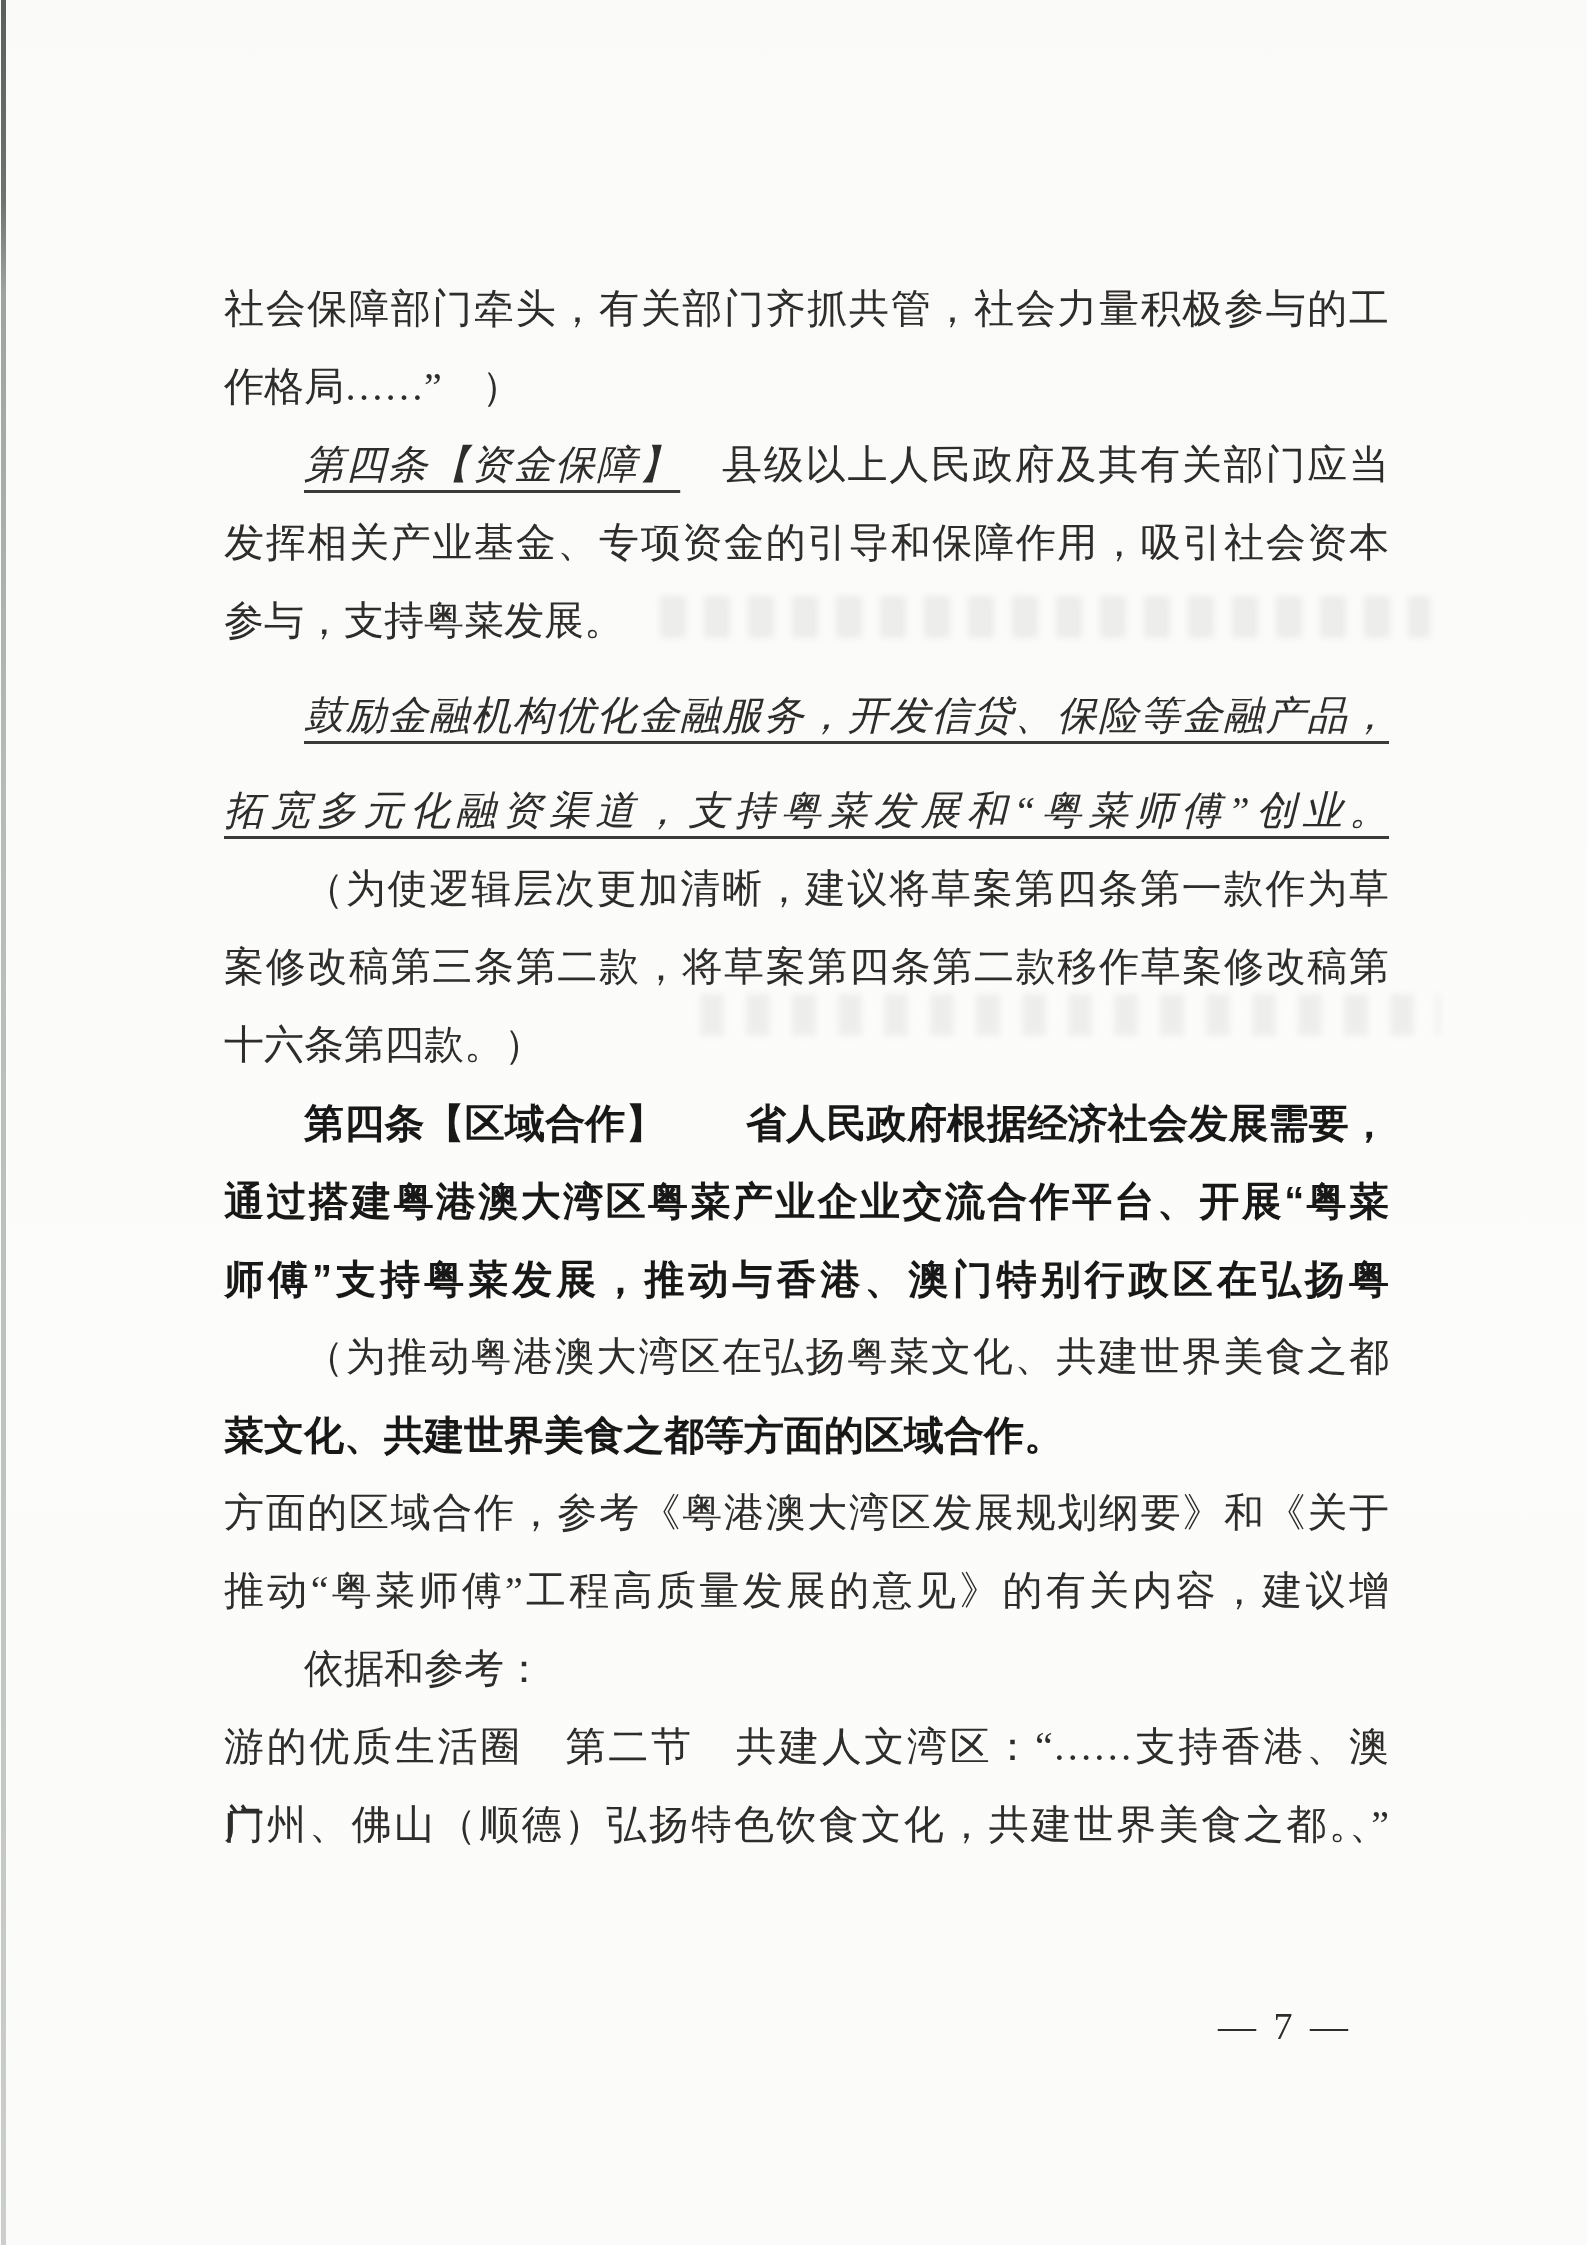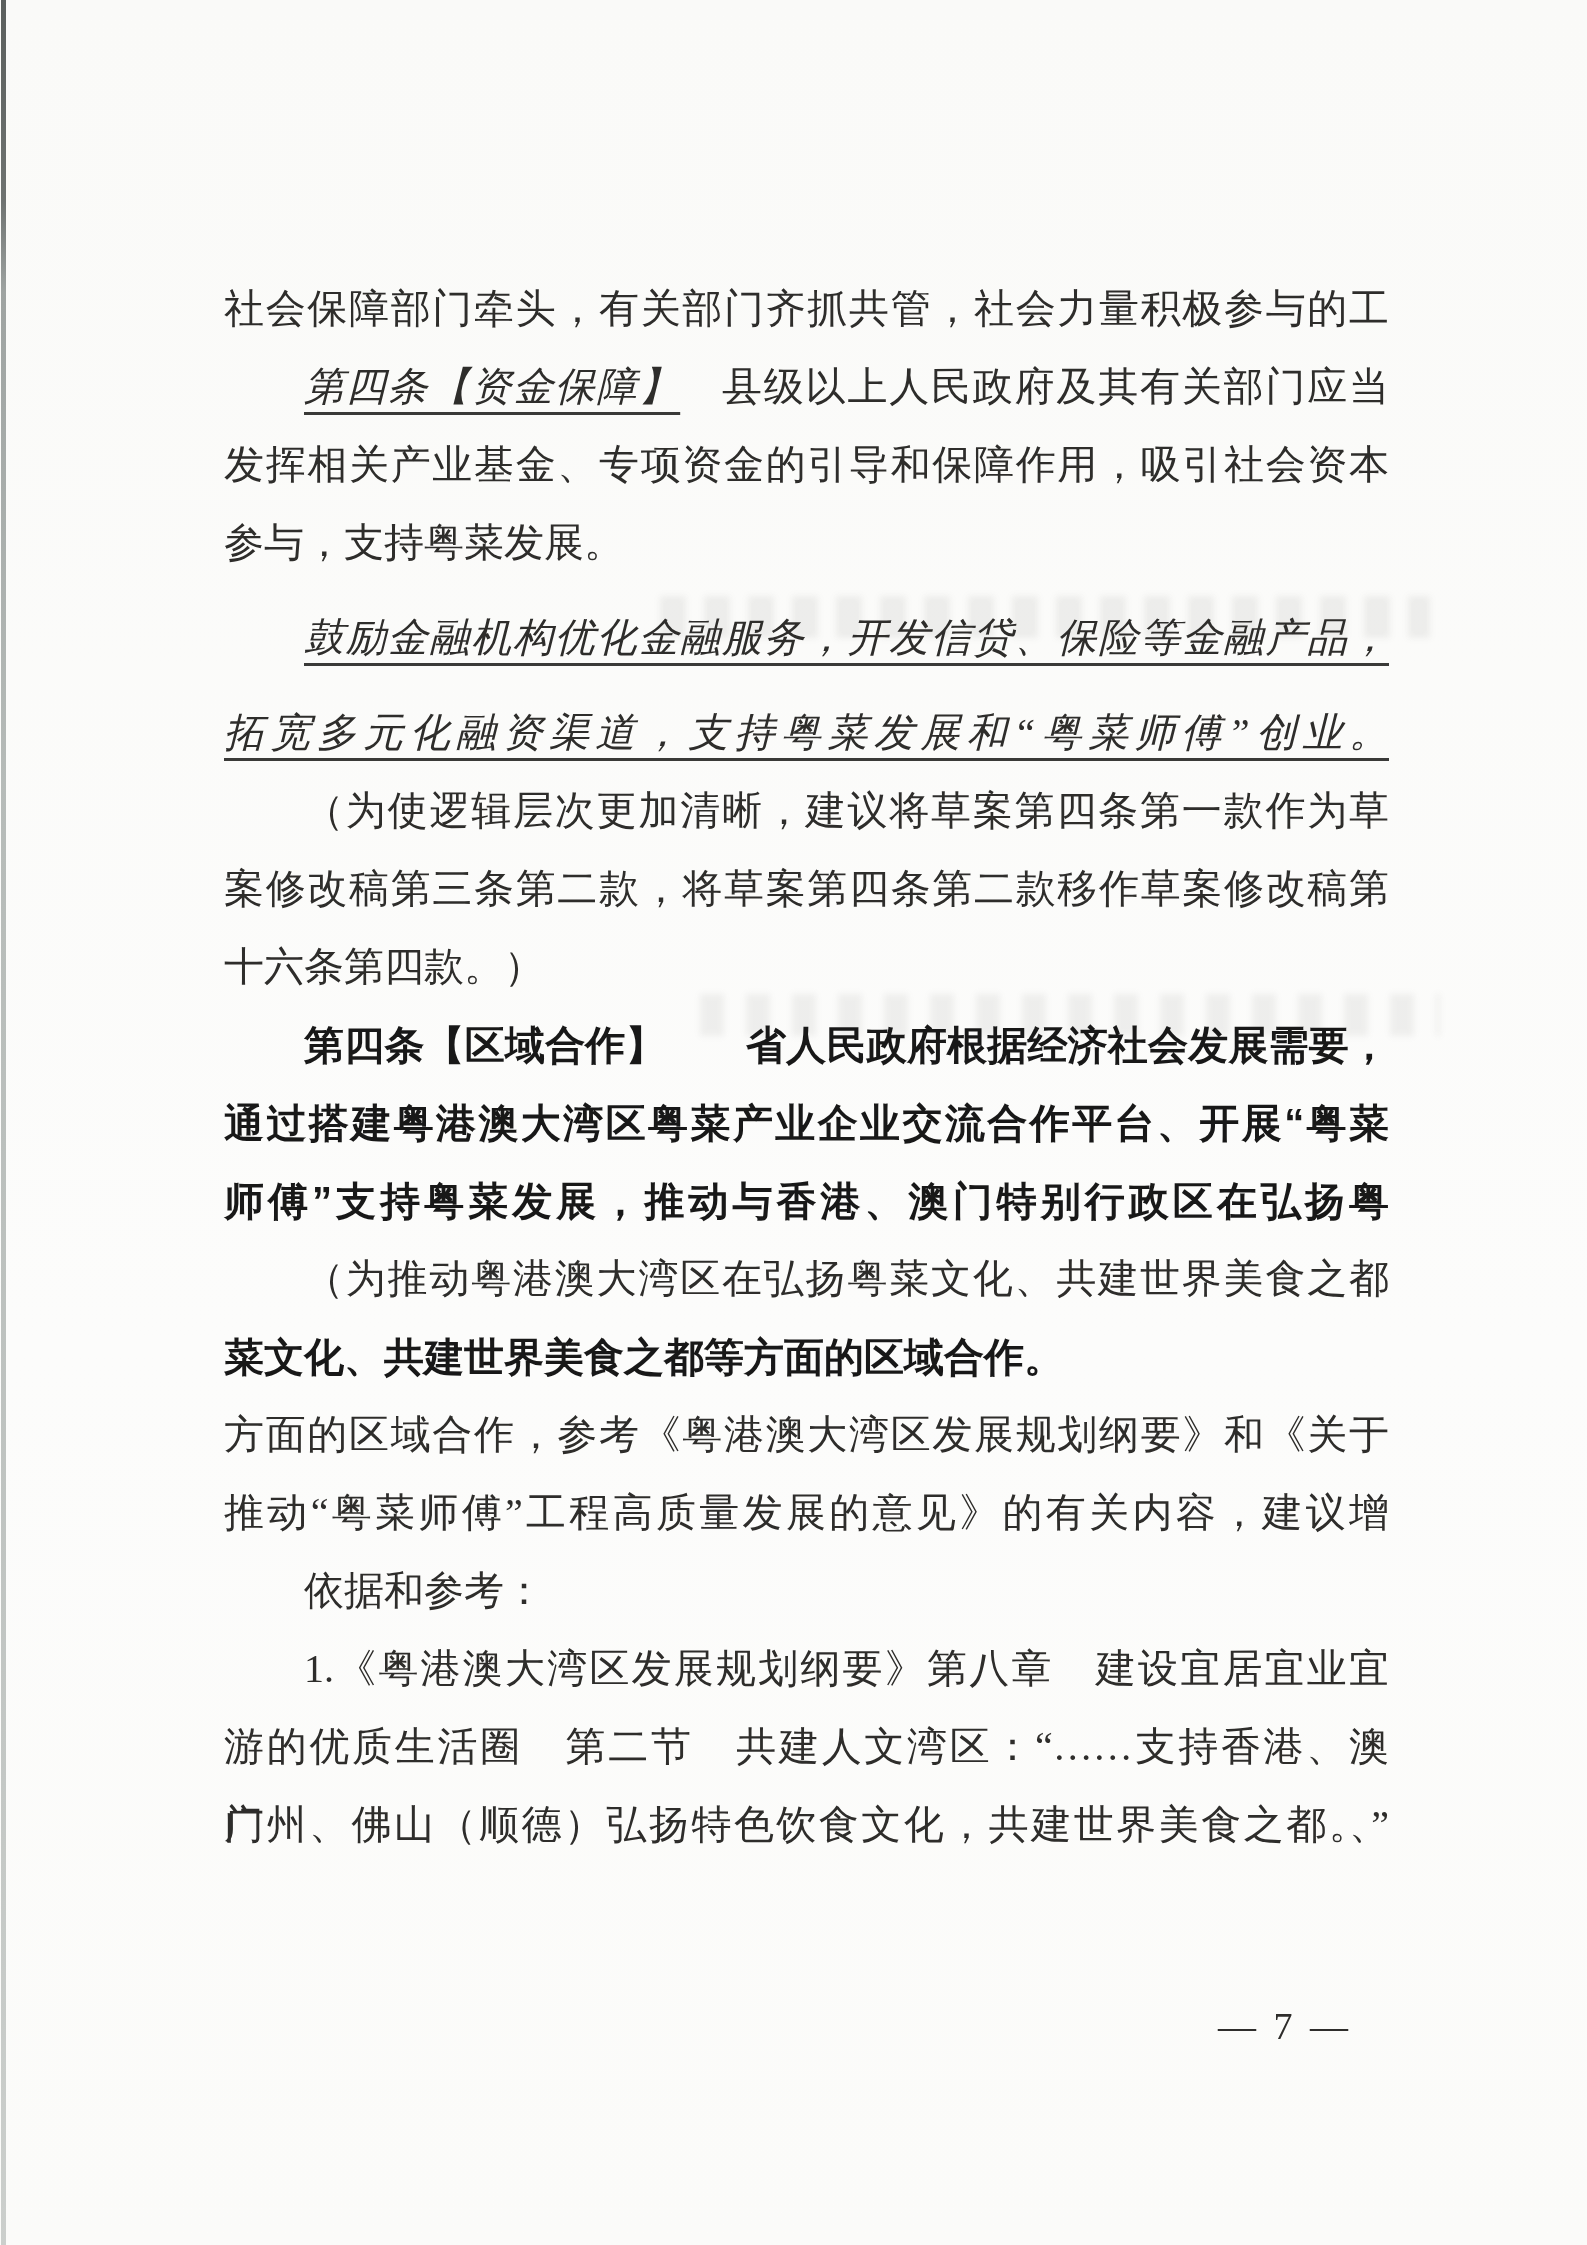--- a/index.html
+++ b/index.html
@@ -46,35 +46,35 @@
 </head>
 <body>
 
 <div class="page">
   <div class="edge-line"></div>
   <div class="smudge s1"></div>
   <div class="smudge s2"></div>
 
   <div class="text-block">
     <div class="line kai stretch">社会保障部门牵头，有关部门齐抓共管，社会力量积极参与的工</div>
+    <div class="line kai">作格局……”　）</div>
     <div class="line kai stretch indent"><span class="fs underline">第四条【资金保障】</span><span>　县级以上人民政府及其有关部门应当</span></div>
     <div class="line kai stretch">发挥相关产业基金、专项资金的引导和保障作用，吸引社会资本</div>
     <div class="line kai">参与，支持粤菜发展。</div>
     <div class="line kai fs underline stretch indent">鼓励金融机构优化金融服务，开发信贷、保险等金融产品，</div>
     <div class="line kai fs underline stretch">拓宽多元化融资渠道，支持粤菜发展和“粤菜师傅”创业。</div>
     <div class="line kai stretch indent">（为使逻辑层次更加清晰，建议将草案第四条第一款作为草</div>
     <div class="line kai stretch">案修改稿第三条第二款，将草案第四条第二款移作草案修改稿第</div>
     <div class="line kai">十六条第四款。）</div>
     <div class="line hei stretch indent">第四条【区域合作】　　省人民政府根据经济社会发展需要，</div>
     <div class="line hei stretch">通过搭建粤港澳大湾区粤菜产业企业交流合作平台、开展“粤菜</div>
     <div class="line hei stretch">师傅”支持粤菜发展，推动与香港、澳门特别行政区在弘扬粤</div>
     <div class="line kai stretch indent">（为推动粤港澳大湾区在弘扬粤菜文化、共建世界美食之都</div>
     <div class="line hei">菜文化、共建世界美食之都等方面的区域合作。</div>
     <div class="line kai stretch">方面的区域合作，参考《粤港澳大湾区发展规划纲要》和《关于</div>
     <div class="line kai stretch">推动“粤菜师傅”工程高质量发展的意见》的有关内容，建议增</div>
     <div class="line kai indent">依据和参考：</div>
-    <div class="line kai stretch indent">1.《粤港澳大湾区发展规划纲要》第八章　建设宜居宜业宜</div>
     <div class="line kai stretch">游的优质生活圈　第二节　共建人文湾区：“……支持香港、澳门、</div>
     <div class="line kai stretch">广州、佛山（顺德）弘扬特色饮食文化，共建世界美食之都。”</div>
   </div>
 
   <div class="page-number">— 7 —</div>
 </div>
 
 </body></html>

